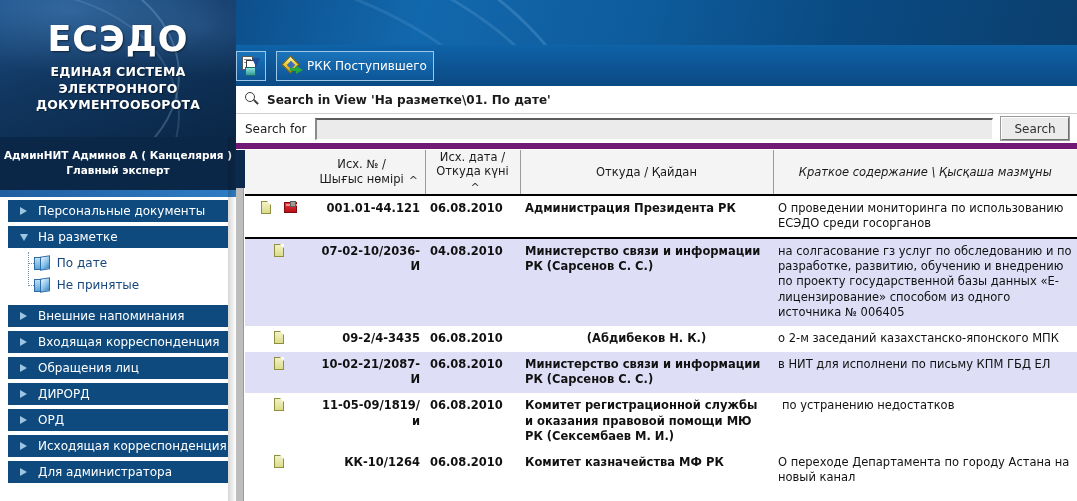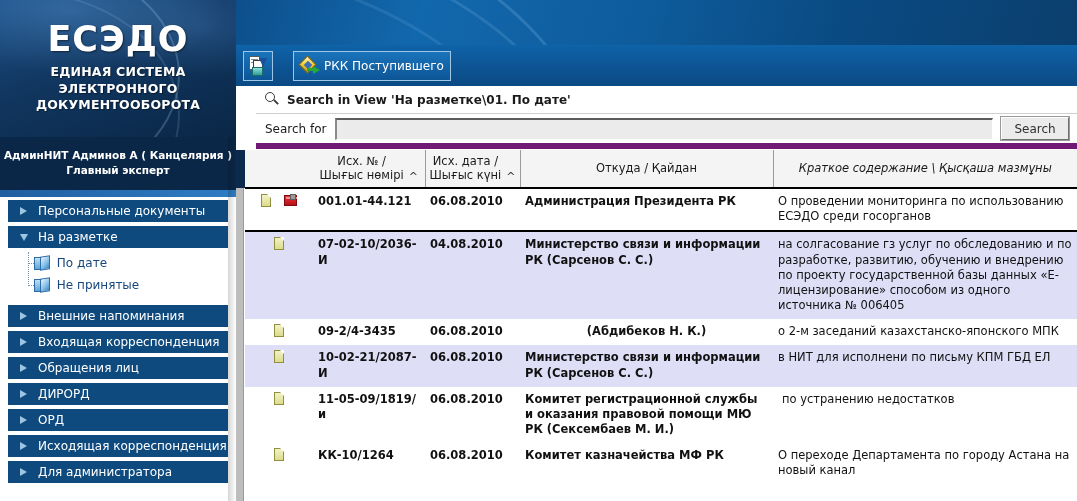--- a/index.html
+++ b/index.html
@@ -178,22 +178,21 @@
   #banner .bc1 { left: -260px; top: -95px; width: 620px; height: 320px; transform: rotate(18deg); }
   #banner .bc2 { left: -300px; top: -70px; width: 640px; height: 300px; transform: rotate(14deg); border-color: rgba(160,210,245,0.16); border-right-color: transparent; border-bottom-color: transparent; }
   #banner .bc3 { left: -330px; top: -40px; width: 600px; height: 260px; transform: rotate(10deg); border-color: rgba(170,215,250,0.12); border-right-color: transparent; border-bottom-color: transparent; }
 
   
   #toolbar {
     position: absolute; left: 236px; top: 45px;
     width: 841px; height: 41px;
     background: linear-gradient(180deg, #0f63a8 0%, #0d5595 50%, #0b4a84 100%);
     display: flex; align-items: center;
-    padding-left: 7px;
-    gap: 20px;
+    gap: 10px;
   }
   .tb-btn {
     height: 30px;
     border: 1px solid #9ec6e6;
     background: linear-gradient(180deg, #1a74bb, #0d5596);
     display: flex; align-items: center;
     padding: 0 6px;
     color: #ffffff;
     font-size: 12px;
     cursor: pointer;
@@ -258,21 +257,20 @@
   .ico-rkk .gstem {
     position: absolute; right: 6px; bottom: 4px;
     width: 7px; height: 3px; background: #27a83c;
   }
 
   
   #searchpanel {
     position: absolute; left: 236px; top: 86px;
     width: 841px; height: 64px;
     background: #ffffff;
-    padding-left: 20px;
   }
   .search-title-row {
     height: 28px;
     display: flex; align-items: center;
     padding-left: 9px;
     border-bottom: 1px solid #cfcfcf;
   }
   .magnifier {
     position: relative; width: 15px; height: 15px; margin-right: 7px;
   }
@@ -377,21 +375,21 @@
     color: #111111;
     line-height: 1.32;
   }
   tr.row-alt td { background: #dedef7; }
   tr.row-norm td { background: #ffffff; }
   tr.row-selected td {
     border-top: 2px solid #000000;
     border-bottom: 2px solid #000000;
   }
   td.c-flag { padding-left: 8px; padding-right: 2px; text-align: center; }
-  td.c-num { font-weight: bold; text-align: left; padding-left: 10px; }
+  td.c-num { font-weight: bold; text-align: right; padding-left: 10px; }
   td.c-date { font-weight: bold; }
   td.c-from { font-weight: bold; }
   td.c-desc { font-weight: normal; }
 
   .doc-icon {
     display: inline-block;
     position: relative;
     width: 10px; height: 13px;
     background: linear-gradient(180deg, #f2f2c8, #dcdc8c);
     border: 1px solid #8f8f3d;
@@ -574,21 +572,21 @@
           <th class="c-flag"></th>
           <th>
             <span class="th-inner">
               <span>Исх. № /</span><br>
               <span>Шығыс нөмірі</span>
             </span><span class="sort-caret">^</span>
           </th>
           <th>
             <span class="th-inner">
               <span>Исх. дата /</span><br>
-              <span>Шығыс күні</span>
+              <span>Откуда күні</span>
             </span><span class="sort-caret">^</span>
           </th>
           <th>
             <span class="th-inner">Откуда / Қайдан</span>
           </th>
           <th class="c-last">
             <span class="th-inner">Краткое содержание \ Қысқаша мазмұны</span>
           </th>
         </tr>
       </thead>

